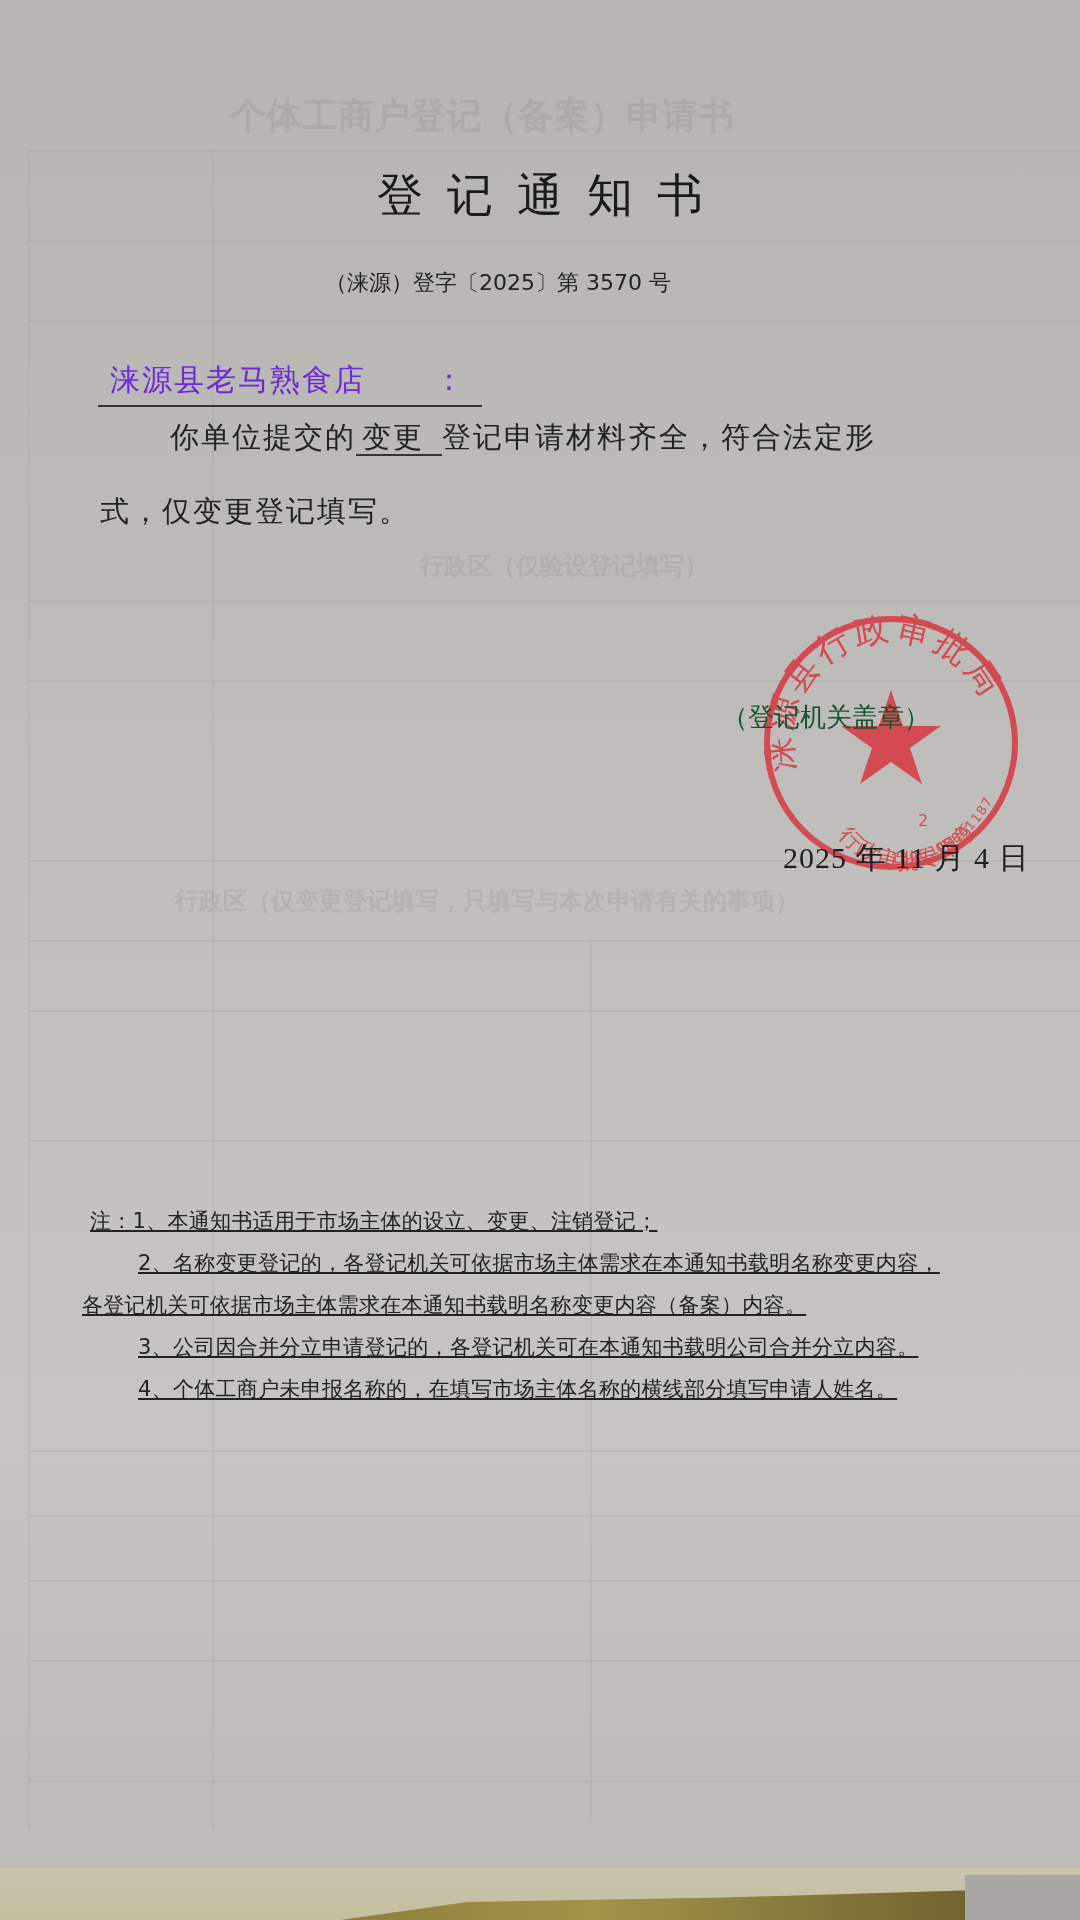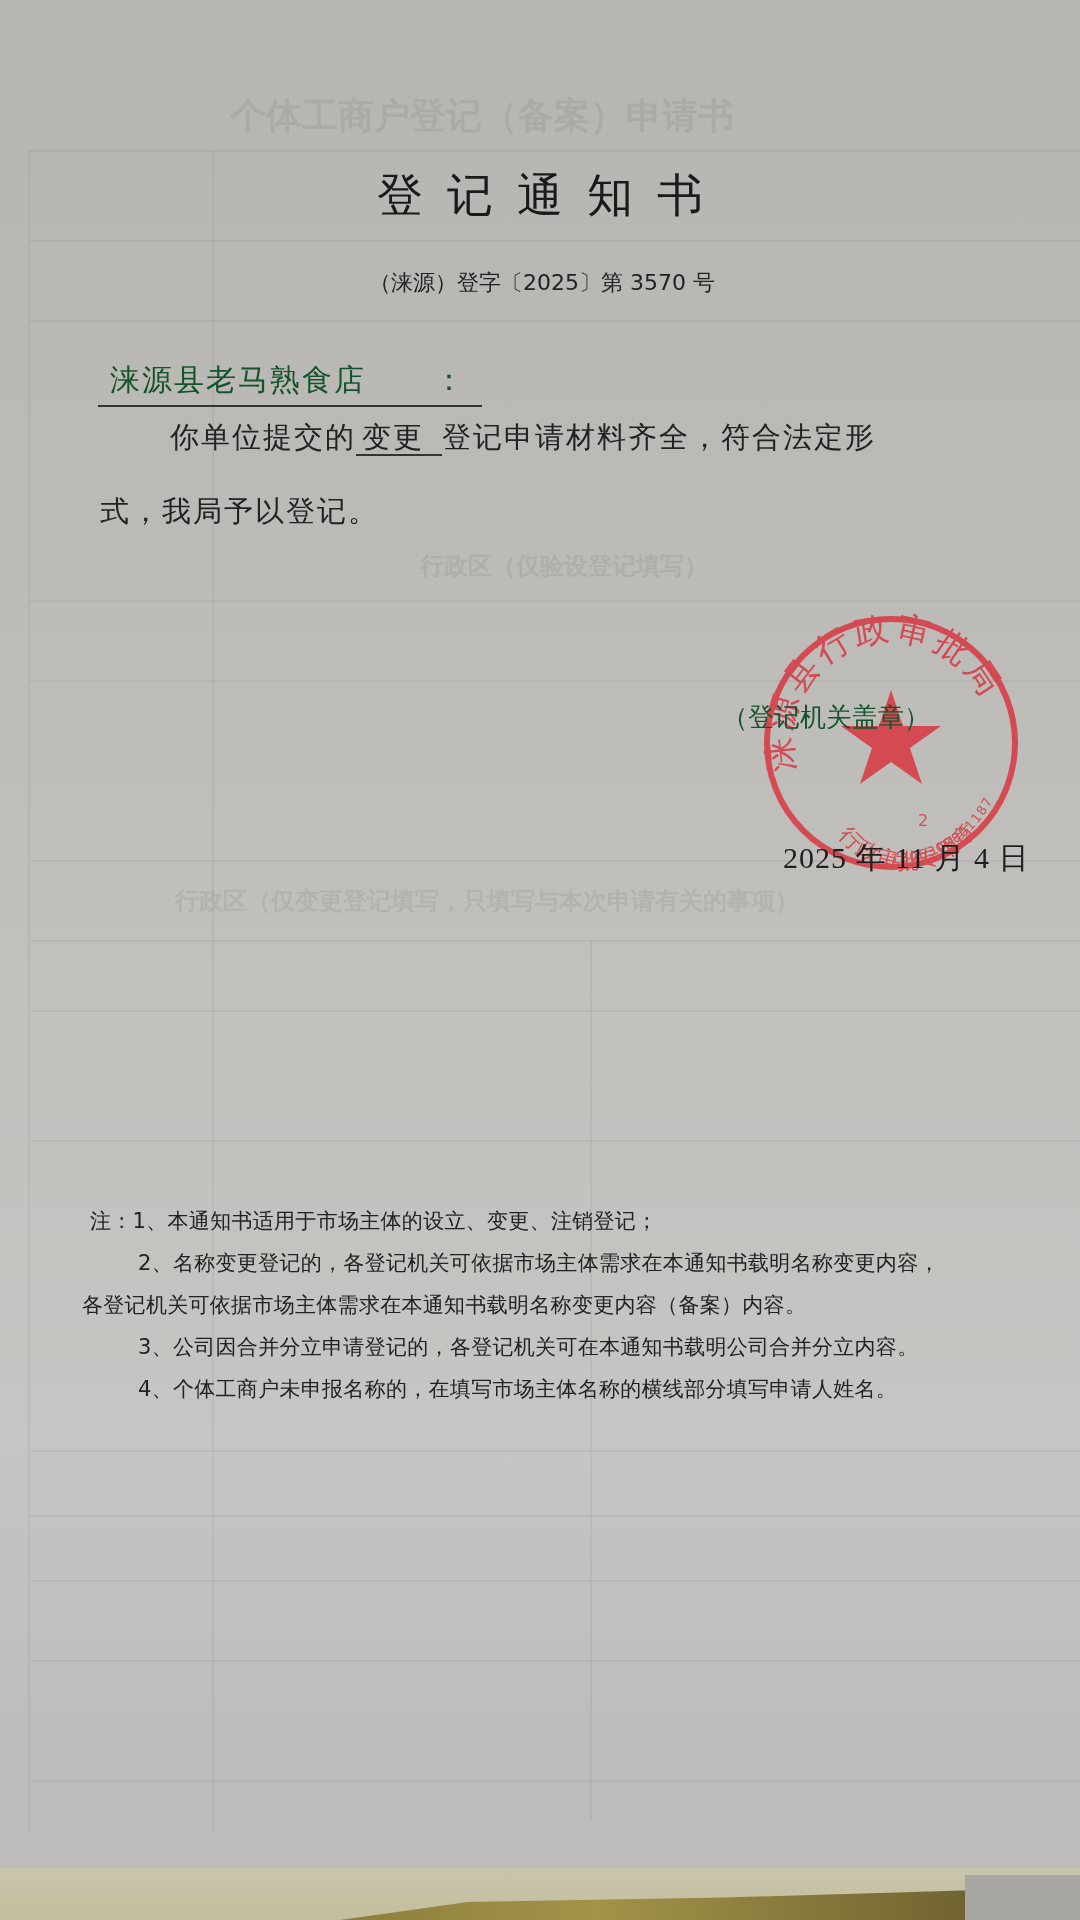--- a/index.html
+++ b/index.html
@@ -20,25 +20,25 @@
     position:absolute; color: rgba(90,90,90,0.13); font-family:"DejaVu Sans", sans-serif;
     font-weight:bold; white-space:nowrap;
   }
   .title {
     position:absolute; left:0; width:1080px; top:165px; text-align:center;
     font-family:"DejaVu Sans", sans-serif; font-size:46px; letter-spacing:24px;
     color:#1a1a1a; padding-left:24px; box-sizing:border-box;
   }
   .docno {
     position:absolute; left:0; width:996px; top:268px; text-align:center;
-    font-family:"DejaVu Sans", sans-serif; font-size:22px; color:#222;margin-left:44px;
+    font-family:"DejaVu Sans", sans-serif; font-size:22px; color:#222;
   }
   .addressee {
     position:absolute; left:98px; top:360px; font-family:Liberation Serif, serif;
-    font-size:30px; color:#14532d; border-bottom:2px solid #333; width:372px; padding-left:12px;
+    font-size:30px; color:#6d28d9; border-bottom:2px solid #333; width:372px; padding-left:12px;
     padding-bottom:4px; letter-spacing:2px;
   }
   .addressee .colon { position:absolute; right:16px; top:0; }
   .body-line {
     position:absolute; font-family:"DejaVu Sans", sans-serif; font-size:29px; color:#222;
     letter-spacing:2px; white-space:nowrap;
   }
   .blank {
     display:inline-block; border-bottom:2px solid #333; padding:0 18px 0 6px; line-height:1.15;
   }
@@ -51,20 +51,21 @@
     font-size:30px; color:#1e1e1e; z-index:3; letter-spacing:1px;
   }
   .stamp {
     position:absolute; left:760px; top:612px; width:262px; height:262px; z-index:2;
     opacity:0.82;
   }
   .notes {
     position:absolute; left:90px; top:1200px; width:990px;
     font-family:"DejaVu Sans", sans-serif; font-size:21px; color:#222; line-height:42px;
     letter-spacing:0.3px;
+    text-decoration:underline;
   }
   .notes .indent { padding-left:48px; }
   .desk {
     position:absolute; left:0; top:1868px; width:1080px; height:52px;
     background: linear-gradient(180deg, #c9c5ae 0%, #c3be9c 100%);
   }
   .desk-wood {
     position:absolute; left:340px; top:1890px; width:640px; height:30px;
     background: linear-gradient(90deg, #8d7e3c 0%, #a39348 40%, #6e6230 100%);
     clip-path: polygon(0 100%, 20% 40%, 60% 25%, 100% 0, 100% 100%);
@@ -103,21 +104,21 @@
   <div class="docno">（涞源）登字〔2025〕第 3570 号</div>
 
   <div class="addressee">
     <span>涞源县老马熟食店</span>
     <span class="colon">：</span>
   </div>
 
   <div class="body-line" style="left:170px;top:418px;">
     <span>你单位提交的</span><span class="blank">变更</span><span>登记申请材料齐全，符合法定形</span>
   </div>
-  <div class="body-line" style="left:100px;top:492px;">式，我局予以登记。</div>
+  <div class="body-line" style="left:100px;top:492px;">式，仅变更登记填写。</div>
 
   <svg class="stamp" viewBox="0 0 262 262">
     <defs>
       <path id="arcTop" d="M 38 165 A 100 100 0 1 1 224 165"></path>
       <path id="arcInner" d="M 70 210 A 82 82 0 0 0 222 132"></path>
       <path id="arcBottom" d="M 60 225 A 112 112 0 0 0 242 118"></path>
     </defs>
     <circle cx="131" cy="131" r="124" fill="none" stroke="#d9323c" stroke-width="6"></circle>
     <polygon points="131,78 143,114 181,114 150,136 162,172 131,150 100,172 112,136 81,114 119,114" fill="#d9323c"></polygon>
     <text font-family="DejaVu Sans, sans-serif" font-size="34" fill="#d9323c" letter-spacing="4">

